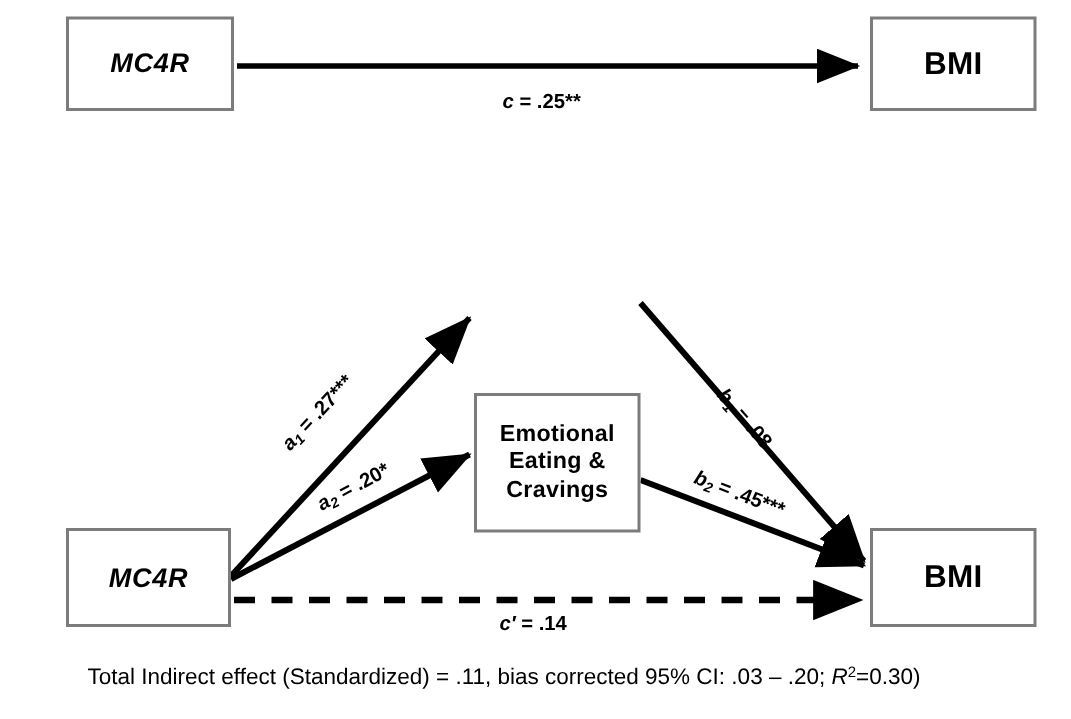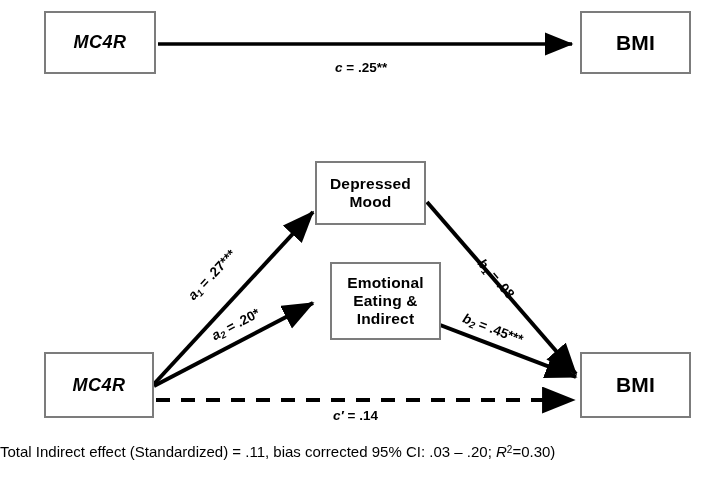--- a/index.html
+++ b/index.html
@@ -67,20 +67,21 @@
     vertical-align: -0.25em;
   }
   .rot {
     transform-origin: left center;
   }
   #caption {
     position: absolute;
     left: 0;
     top: 443px;
     width: 672px;
+    text-align: center;
     font-size: 15px;
     line-height: 1.25;
     white-space: nowrap;
     z-index: 5;
   }
   #caption .it { font-style: italic; }
   #caption sup { font-size: 10px; vertical-align: 0.45em; }
 </style>
 </head>
 <body>
@@ -119,32 +120,26 @@
   </div>
 
   <div class="path-label" style="left:335px; top:60px;">
     <span class="it">c</span><span> = .25**</span>
   </div>
 
   <div class="node-box" style="left:44px; top:352px; width:110px; height:66px;">
     <span class="node-label italic">MC4R</span>
   </div>
 
-  <div class="node-box" style="left:315px; top:161px; width:111px; height:64px;">
-    <span class="node-label multiline">
-      <span>Depressed</span><br>
-      <span>Mood</span>
-    </span>
-  </div>
 
-  <div class="node-box" style="left:330px; top:262px; width:111px; height:78px;">
+  <div class="node-box" style="left:316px; top:262px; width:111px; height:93px;">
     <span class="node-label multiline">
       <span>Emotional</span><br>
       <span>Eating &amp;</span><br>
-      <span>Indirect</span>
+      <span>Cravings</span>
     </span>
   </div>
 
   <div class="node-box" style="left:580px; top:352px; width:111px; height:66px;">
     <span class="node-label">BMI</span>
   </div>
 
   <div class="path-label rot" style="left:191px; top:290px; transform: rotate(-47deg);">
     <span class="it">a</span><sub>1</sub><span> = .27***</span>
   </div>

